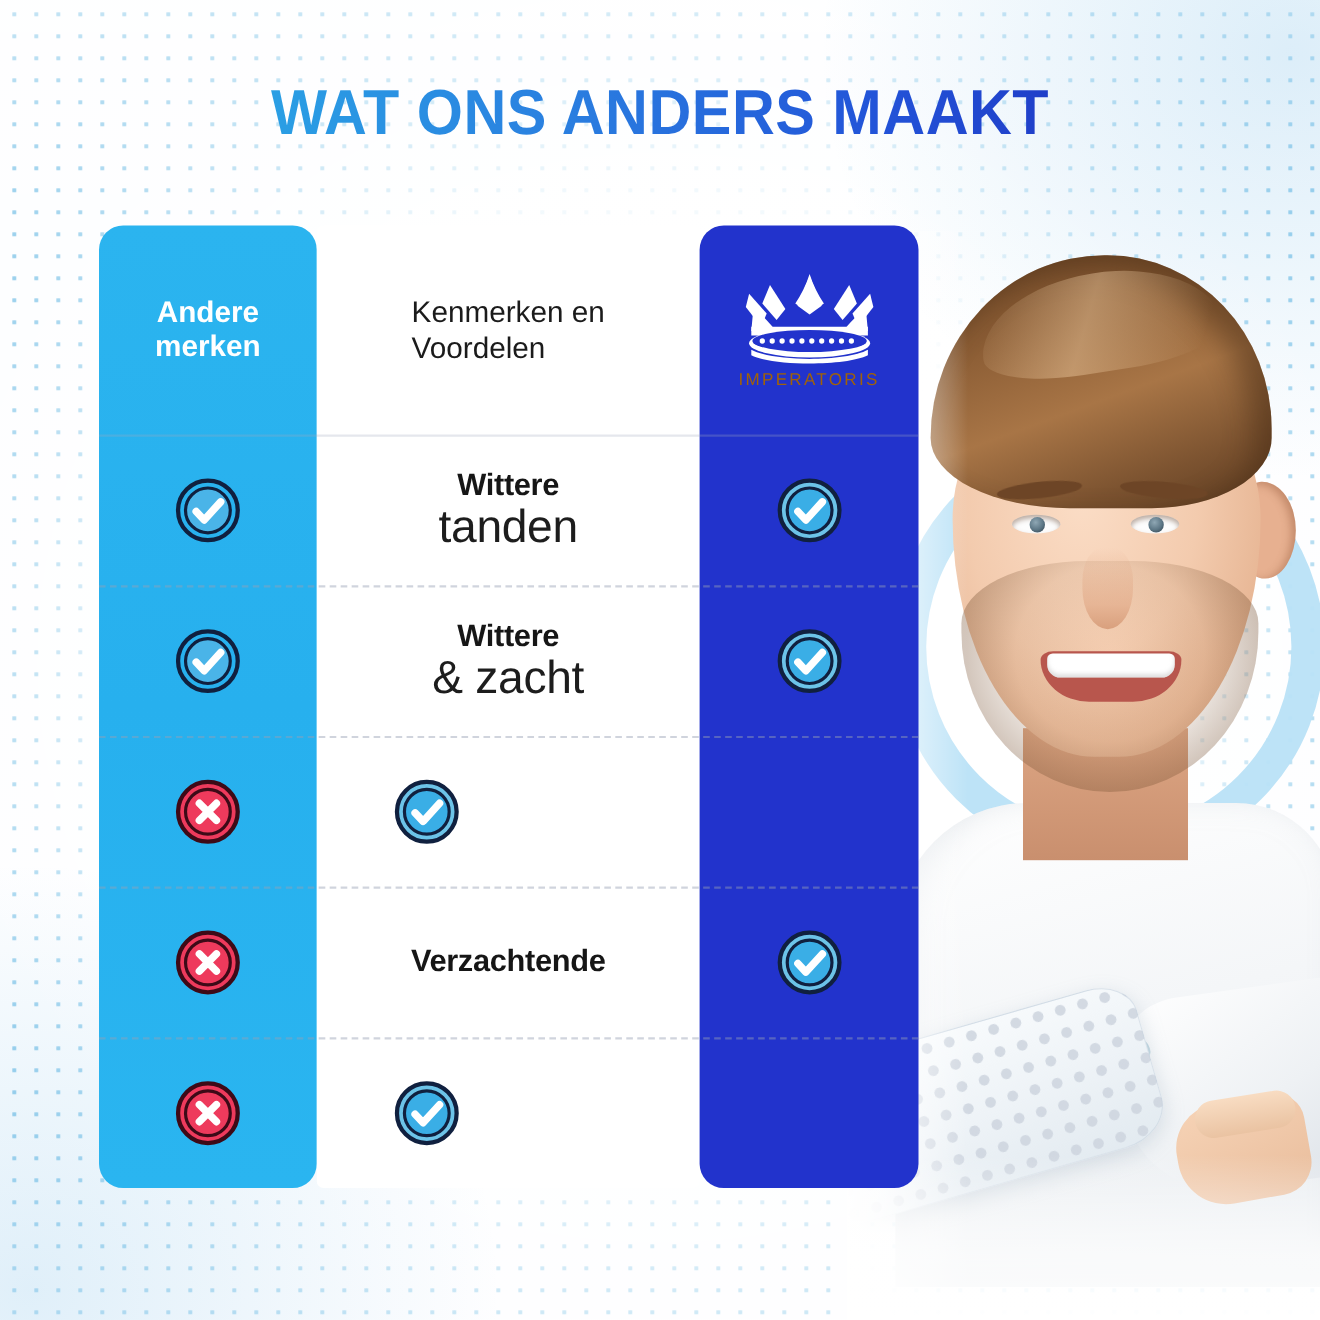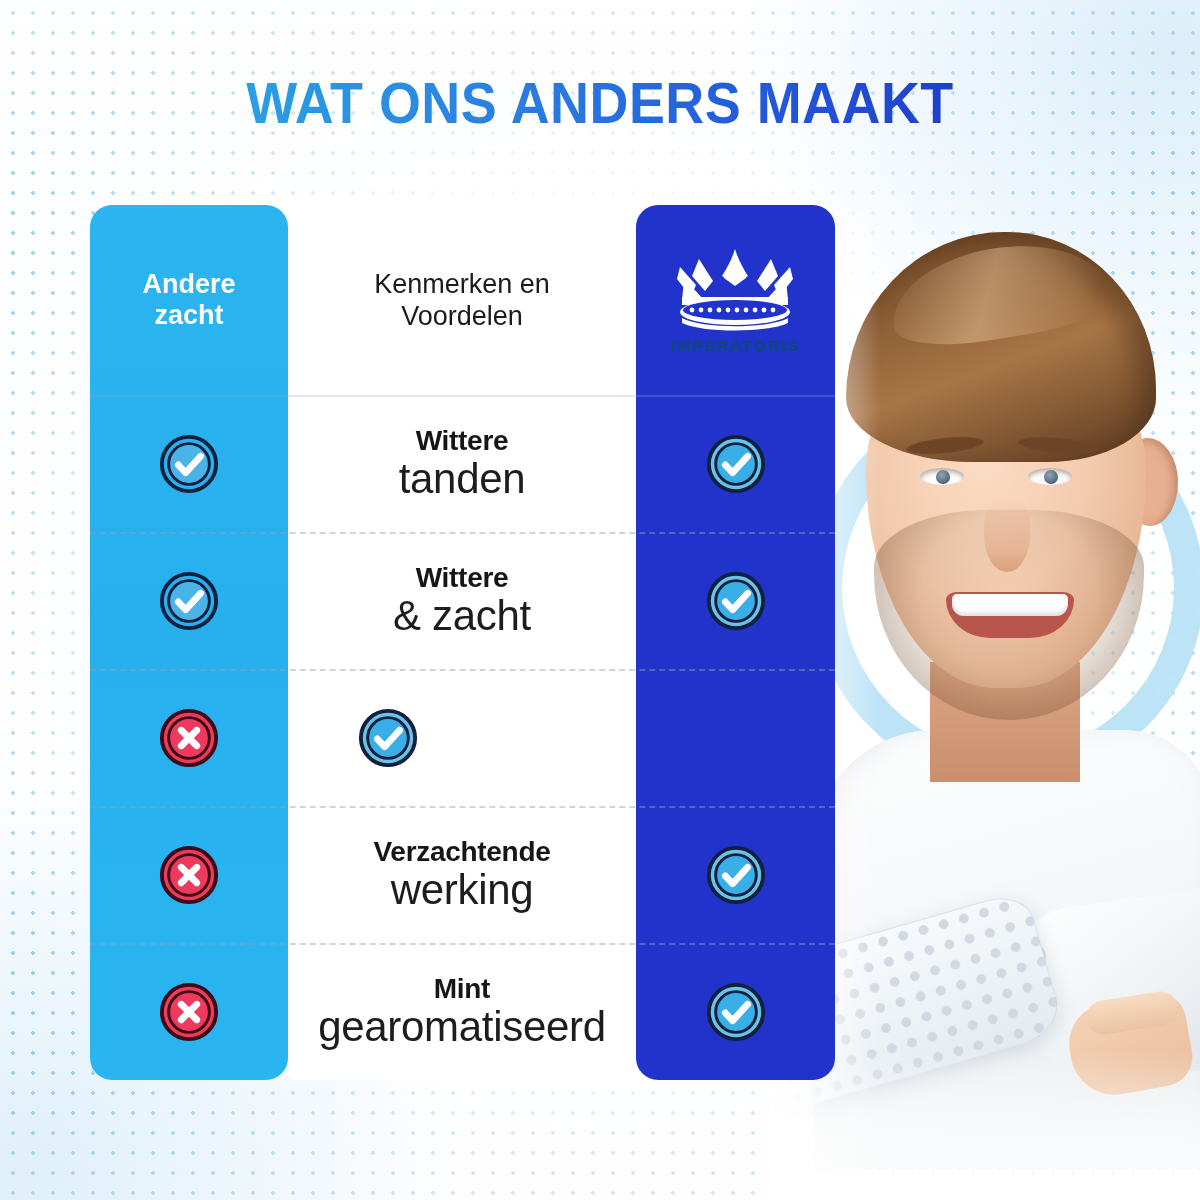--- a/index.html
+++ b/index.html
@@ -160,21 +160,20 @@
     font-weight: 700;
     font-size: 27px;
     line-height: 1.16;
     text-align: center;
   }
   .hdr-features {
     color: #1b1b1b;
     font-weight: 400;
     font-size: 27px;
     line-height: 1.2;
-    text-align: center;
   }
 
   
   .sep {
     position: absolute;
     left: 0;
     width: 745px;
     height: 0;
     border-top: 2px dashed rgba(150,160,180,0.45);
     z-index: 3;
@@ -198,23 +197,23 @@
 
   
   .brand {
     display: flex;
     flex-direction: column;
     align-items: center;
     gap: 6px;
   }
   .brand svg { display: block; }
   .brand-name {
-    color: #0c4a6e;
+    color: #a16207;
     font-size: 15.5px;
-    font-weight: 700;
+    font-weight: 400;
     letter-spacing: 2.1px;
   }
 
   
   #photo {
     position: absolute;
     right: 0;
     top: 210px;
     width: 430px;
     height: 990px;
@@ -416,21 +415,21 @@
   <div class="col col-left"></div>
   <div class="col col-mid"></div>
   <div class="col col-right"></div>
 
   <div class="grid">
 
     <div class="row row-header">
       <div class="cell cell-left">
         <div class="hdr-other">
           <span>Andere</span><br>
-          <span>zacht</span>
+          <span>merken</span>
         </div>
       </div>
       <div class="cell cell-mid">
         <div class="hdr-features">
           <span>Kenmerken en</span><br>
           <span>Voordelen</span>
         </div>
       </div>
       <div class="cell cell-right">
         <div class="brand">
@@ -553,21 +552,20 @@
           <svg class="icon" viewBox="0 0 64 64">
             <circle cx="32" cy="32" r="28" fill="#ee3a5c" stroke="#3d0a17" stroke-width="4"></circle>
             <circle cx="32" cy="32" r="21" fill="#ee3a5c" stroke="#3d0a17" stroke-width="3"></circle>
             <path d="M24 24 L40 40 M40 24 L24 40" fill="none" stroke="#ffffff" stroke-width="7" stroke-linecap="round"></path>
           </svg>
         </span>
       </div>
       <div class="cell cell-mid">
         <div class="feat">
           <span class="l1">Verzachtende</span>
-          <span class="l2">werking</span>
         </div>
       </div>
       <div class="cell cell-right">
         <span>
           <svg class="icon" viewBox="0 0 64 64">
             <circle cx="32" cy="32" r="28" fill="#6cc3e8" stroke="#10203f" stroke-width="4"></circle>
             <circle cx="32" cy="32" r="21" fill="#3aaee6" stroke="#10203f" stroke-width="3"></circle>
             <path d="M21 33 L28.5 41 L44 24" fill="none" stroke="#ffffff" stroke-width="7" stroke-linecap="round" stroke-linejoin="round"></path>
           </svg>
         </span>
@@ -578,26 +576,20 @@
     <div class="row row-feature">
       <div class="cell cell-left">
         <span>
           <svg class="icon" viewBox="0 0 64 64">
             <circle cx="32" cy="32" r="28" fill="#ee3a5c" stroke="#3d0a17" stroke-width="4"></circle>
             <circle cx="32" cy="32" r="21" fill="#ee3a5c" stroke="#3d0a17" stroke-width="3"></circle>
             <path d="M24 24 L40 40 M40 24 L24 40" fill="none" stroke="#ffffff" stroke-width="7" stroke-linecap="round"></path>
           </svg>
         </span>
       </div>
-      <div class="cell cell-mid">
-        <div class="feat">
-          <span class="l1">Mint</span>
-          <span class="l2">gearomatiseerd</span>
-        </div>
-      </div>
       <div class="cell cell-right">
         <span>
           <svg class="icon" viewBox="0 0 64 64">
             <circle cx="32" cy="32" r="28" fill="#6cc3e8" stroke="#10203f" stroke-width="4"></circle>
             <circle cx="32" cy="32" r="21" fill="#3aaee6" stroke="#10203f" stroke-width="3"></circle>
             <path d="M21 33 L28.5 41 L44 24" fill="none" stroke="#ffffff" stroke-width="7" stroke-linecap="round" stroke-linejoin="round"></path>
           </svg>
         </span>
       </div>
     </div>

